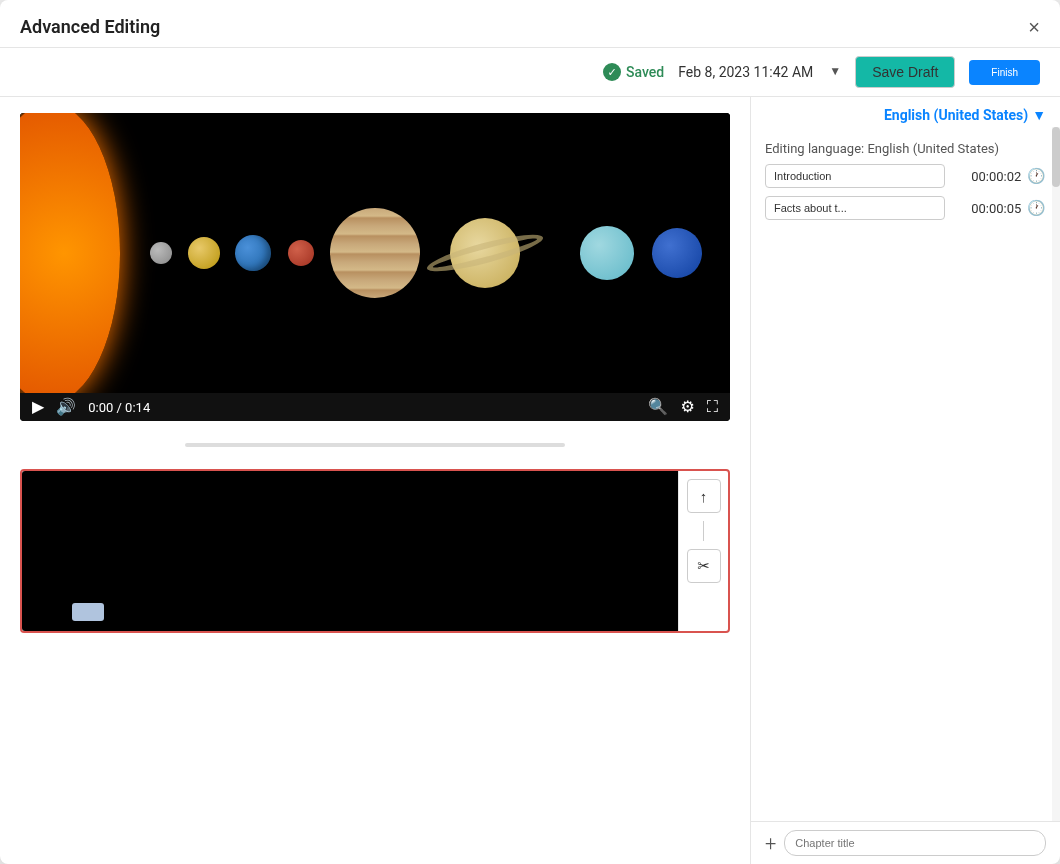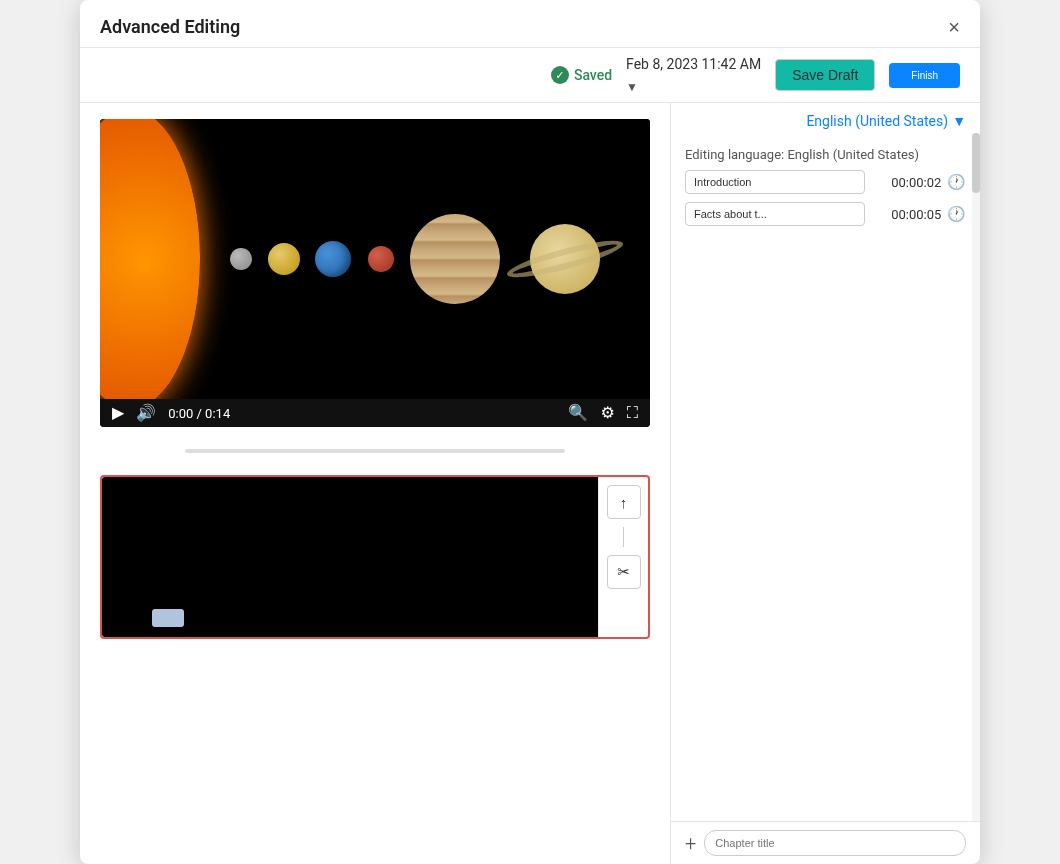--- a/index.html
+++ b/index.html
@@ -5,21 +5,21 @@
     * { box-sizing: border-box; margin: 0; padding: 0; }
     body {
       font-family: -apple-system, BlinkMacSystemFont, 'Segoe UI', Roboto, sans-serif;
       background: #f0f0f0;
       display: flex;
       align-items: center;
       justify-content: center;
       min-height: 100vh;
     }
     .modal {
-      width: 900px;
+      width: 1060px;
       min-height: 864px;
       background: #fff;
       border-radius: 8px;
       box-shadow: 0 4px 24px rgba(0,0,0,0.18);
       display: flex;
       flex-direction: column;
       overflow: hidden;
     }
     .modal-header {
       display: flex;
@@ -64,25 +64,24 @@
       background: #2e8b57;
       color: #fff;
       display: flex;
       align-items: center;
       justify-content: center;
       font-size: 11px;
     }
     .date-indicator {
       display: flex;
       align-items: flex-start;
-      gap: 8px;
+      gap: 16px;
       font-size: 14px;
       color: #333;
       cursor: pointer;
-      flex-direction: column;
     }
     .date-chevron {
       color: #555;
       font-size: 12px;
     }
     .btn-save-draft {
       background: #14b8a6;
       border: 1px solid #ccc;
       border-radius: 4px;
       padding: 7px 16px;
@@ -242,21 +241,21 @@
     }
     .language-selector {
       display: flex;
       align-items: center;
       justify-content: flex-end;
       padding: 10px 14px 4px 14px;
       gap: 4px;
       font-size: 14px;
       color: #0a84ff;
       cursor: pointer;
-      font-weight: 400;
+      font-weight: 700;
     }
     .tabs {
       display: flex;
       border-bottom: 2px solid #e5e5e5;
       padding: 0 14px;
       gap: 0;
     }
     .tab {
       padding: 8px 14px 8px 0;
       font-size: 14px;

